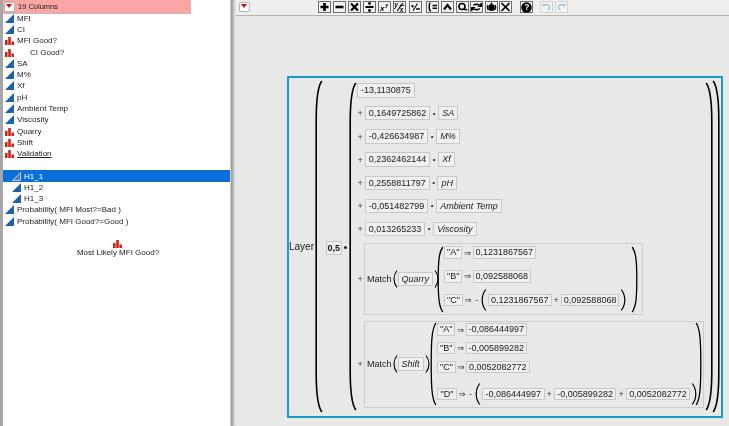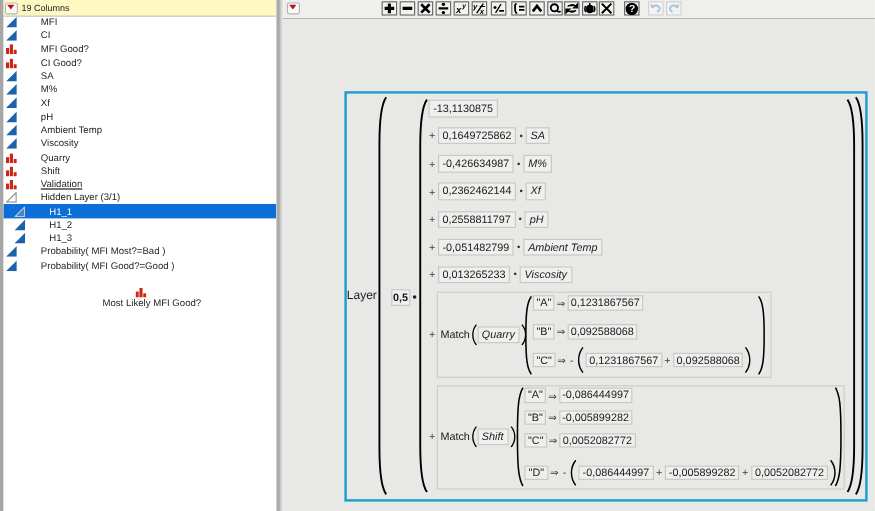--- a/index.html
+++ b/index.html
@@ -1,30 +1,30 @@
 <!DOCTYPE html>
 <html><head>
 <meta charset="utf-8">
 <style>
 html,body{margin:0;padding:0;}
 body{width:729px;height:426px;position:relative;overflow:hidden;background:#fff;
      font-family:"Liberation Sans",sans-serif;}
 .abs{position:absolute;}
 
 #leftstrip{left:0;top:0;width:3px;height:426px;background:#a6a6a6;}
-#lheader{left:3px;top:0;width:227px;height:13px;background:#fef9c3;border-bottom:1px solid #bdbdba;}
+#lheader{left:3px;top:0;width:188px;height:13px;background:#fca5a5;border-bottom:1px solid #bdbdba;}
 #lheader .txt{position:absolute;left:15px;top:0;font-size:7.5px;line-height:13px;color:#1c1c1c;}
 .redbtn{position:absolute;background:#fcfcfc;border:1px solid #b5b5b2;border-radius:2px;}
 .redbtn .tri{position:absolute;left:1.2px;top:1.8px;width:0;height:0;
   border-left:3.1px solid transparent;border-right:3.1px solid transparent;border-top:4px solid #c40f11;}
 #llist{left:3px;top:14px;width:227px;height:412px;background:#ffffff;}
 .lrow{position:absolute;left:0;width:227px;height:12px;display:flex;align-items:center;
       font-size:8px;color:#1d1d1d;white-space:nowrap;}
 .lrow svg{margin-left:2px;flex:0 0 auto;}
-.lrow .lbl{margin-left:20px;}
+.lrow .lbl{margin-left:3px;}
 .lrow.sel{background:#0b6fd7;color:#ffffff;text-align:center;}
 
 #divider{left:230px;top:0;width:6px;height:426px;
   background:linear-gradient(90deg,#e0e0de 0px,#a0a09e 1.5px,#b5b5b3 3px,#d8d8d6 4.5px,#e9e9e7 6px);}
 
 #ttb{left:236px;top:0;width:493px;height:15px;background:#efefed;border-bottom:1px solid #b2b2ae;}
 .tbtn{position:absolute;top:1px;width:13px;height:12px;background:#f2f2f0;border:1px solid #6e6e6c;
       box-sizing:border-box;display:flex;align-items:center;justify-content:center;}
 .tbtn.dis{border:1px solid #d2d2d0;background:#f3f3f1;}
 
@@ -72,21 +72,21 @@
       <span class="lbl">CI</span>
     </div>
   <div class="lrow" style="top:20.9px;">
       <svg width="9" height="9">
         <rect x="0" y="4" width="2.6" height="5" fill="#cd2418"></rect>
         <rect x="3.2" y="1" width="2.6" height="8" fill="#cd2418"></rect>
         <rect x="6.4" y="5.5" width="2.6" height="3.5" fill="#cd2418"></rect>
       </svg>
       <span class="lbl">MFI Good?</span>
     </div>
-  <div class="lrow" style="top:32.1px;">
+  <div class="lrow" style="top:32.1px;gap:13px;">
       <svg width="9" height="9">
         <rect x="0" y="4" width="2.6" height="5" fill="#cd2418"></rect>
         <rect x="3.2" y="1" width="2.6" height="8" fill="#cd2418"></rect>
         <rect x="6.4" y="5.5" width="2.6" height="3.5" fill="#cd2418"></rect>
       </svg>
       <span class="lbl">CI Good?</span>
     </div>
   <div class="lrow" style="top:43.4px;">
       <svg width="9" height="9">
         <polygon points="0,9 9,9 9,0" fill="#1d61ab"></polygon>
@@ -139,26 +139,20 @@
       </svg>
       <span class="lbl">Shift</span>
     </div>
   <div class="lrow" style="top:133.5px;text-decoration:underline;">
       <svg width="9" height="9">
         <rect x="0" y="4" width="2.6" height="5" fill="#cd2418"></rect>
         <rect x="3.2" y="1" width="2.6" height="8" fill="#cd2418"></rect>
         <rect x="6.4" y="5.5" width="2.6" height="3.5" fill="#cd2418"></rect>
       </svg>
       <span class="lbl">Validation</span>
-    </div>
-  <div class="lrow" style="top:144.8px;">
-      <svg width="9" height="9">
-        <polygon points="0.5,8.5 8.5,8.5 8.5,0.5" fill="none" stroke="#8b8b8b" stroke-width="1"></polygon>
-      </svg>
-      <span class="lbl">Hidden Layer (3/1)</span>
     </div>
   <div class="lrow sel" style="top:156.0px;">
       <svg width="9" height="9" style="margin-left:9px;">
         <polygon points="0.5,8.5 8.5,8.5 8.5,0.5" fill="#4a82c4" stroke="#b8c8dc" stroke-width="1"></polygon>
       </svg>
       <span class="lbl">H1_1</span>
     </div>
   <div class="lrow" style="top:167.3px;">
       <svg width="9" height="9" style="margin-left:9px;">
         <polygon points="0,9 9,9 9,0" fill="#1d61ab"></polygon>

